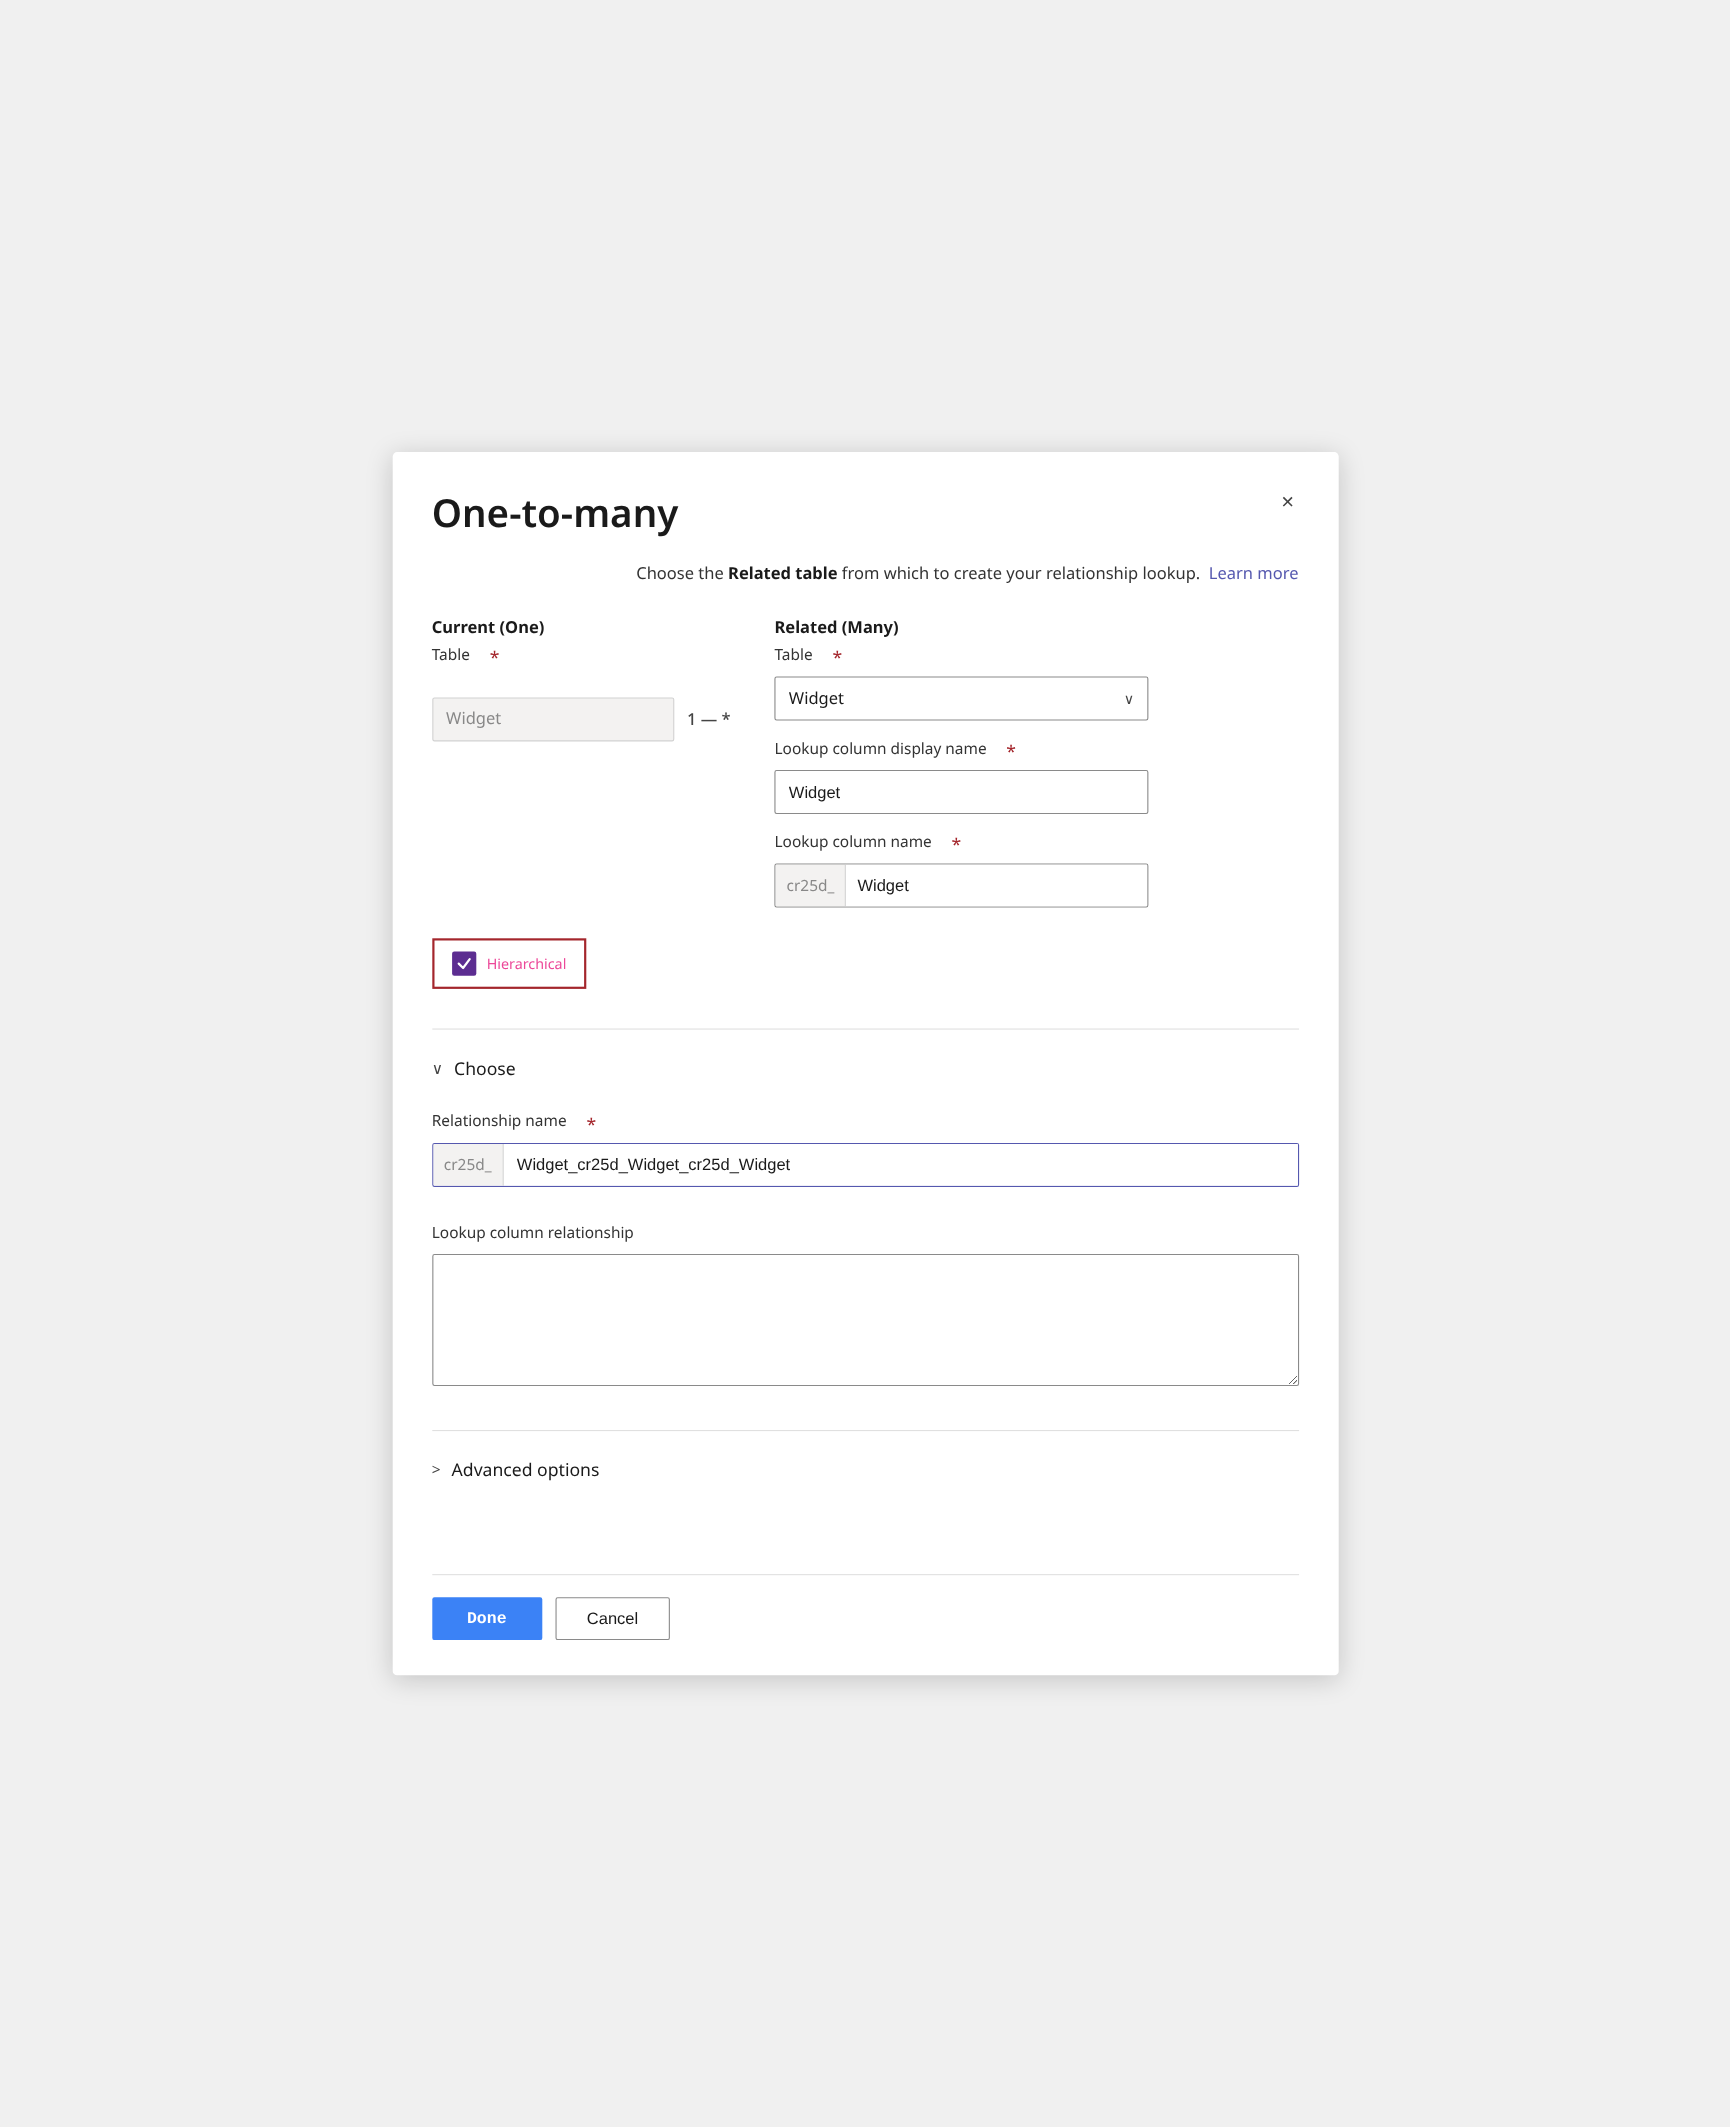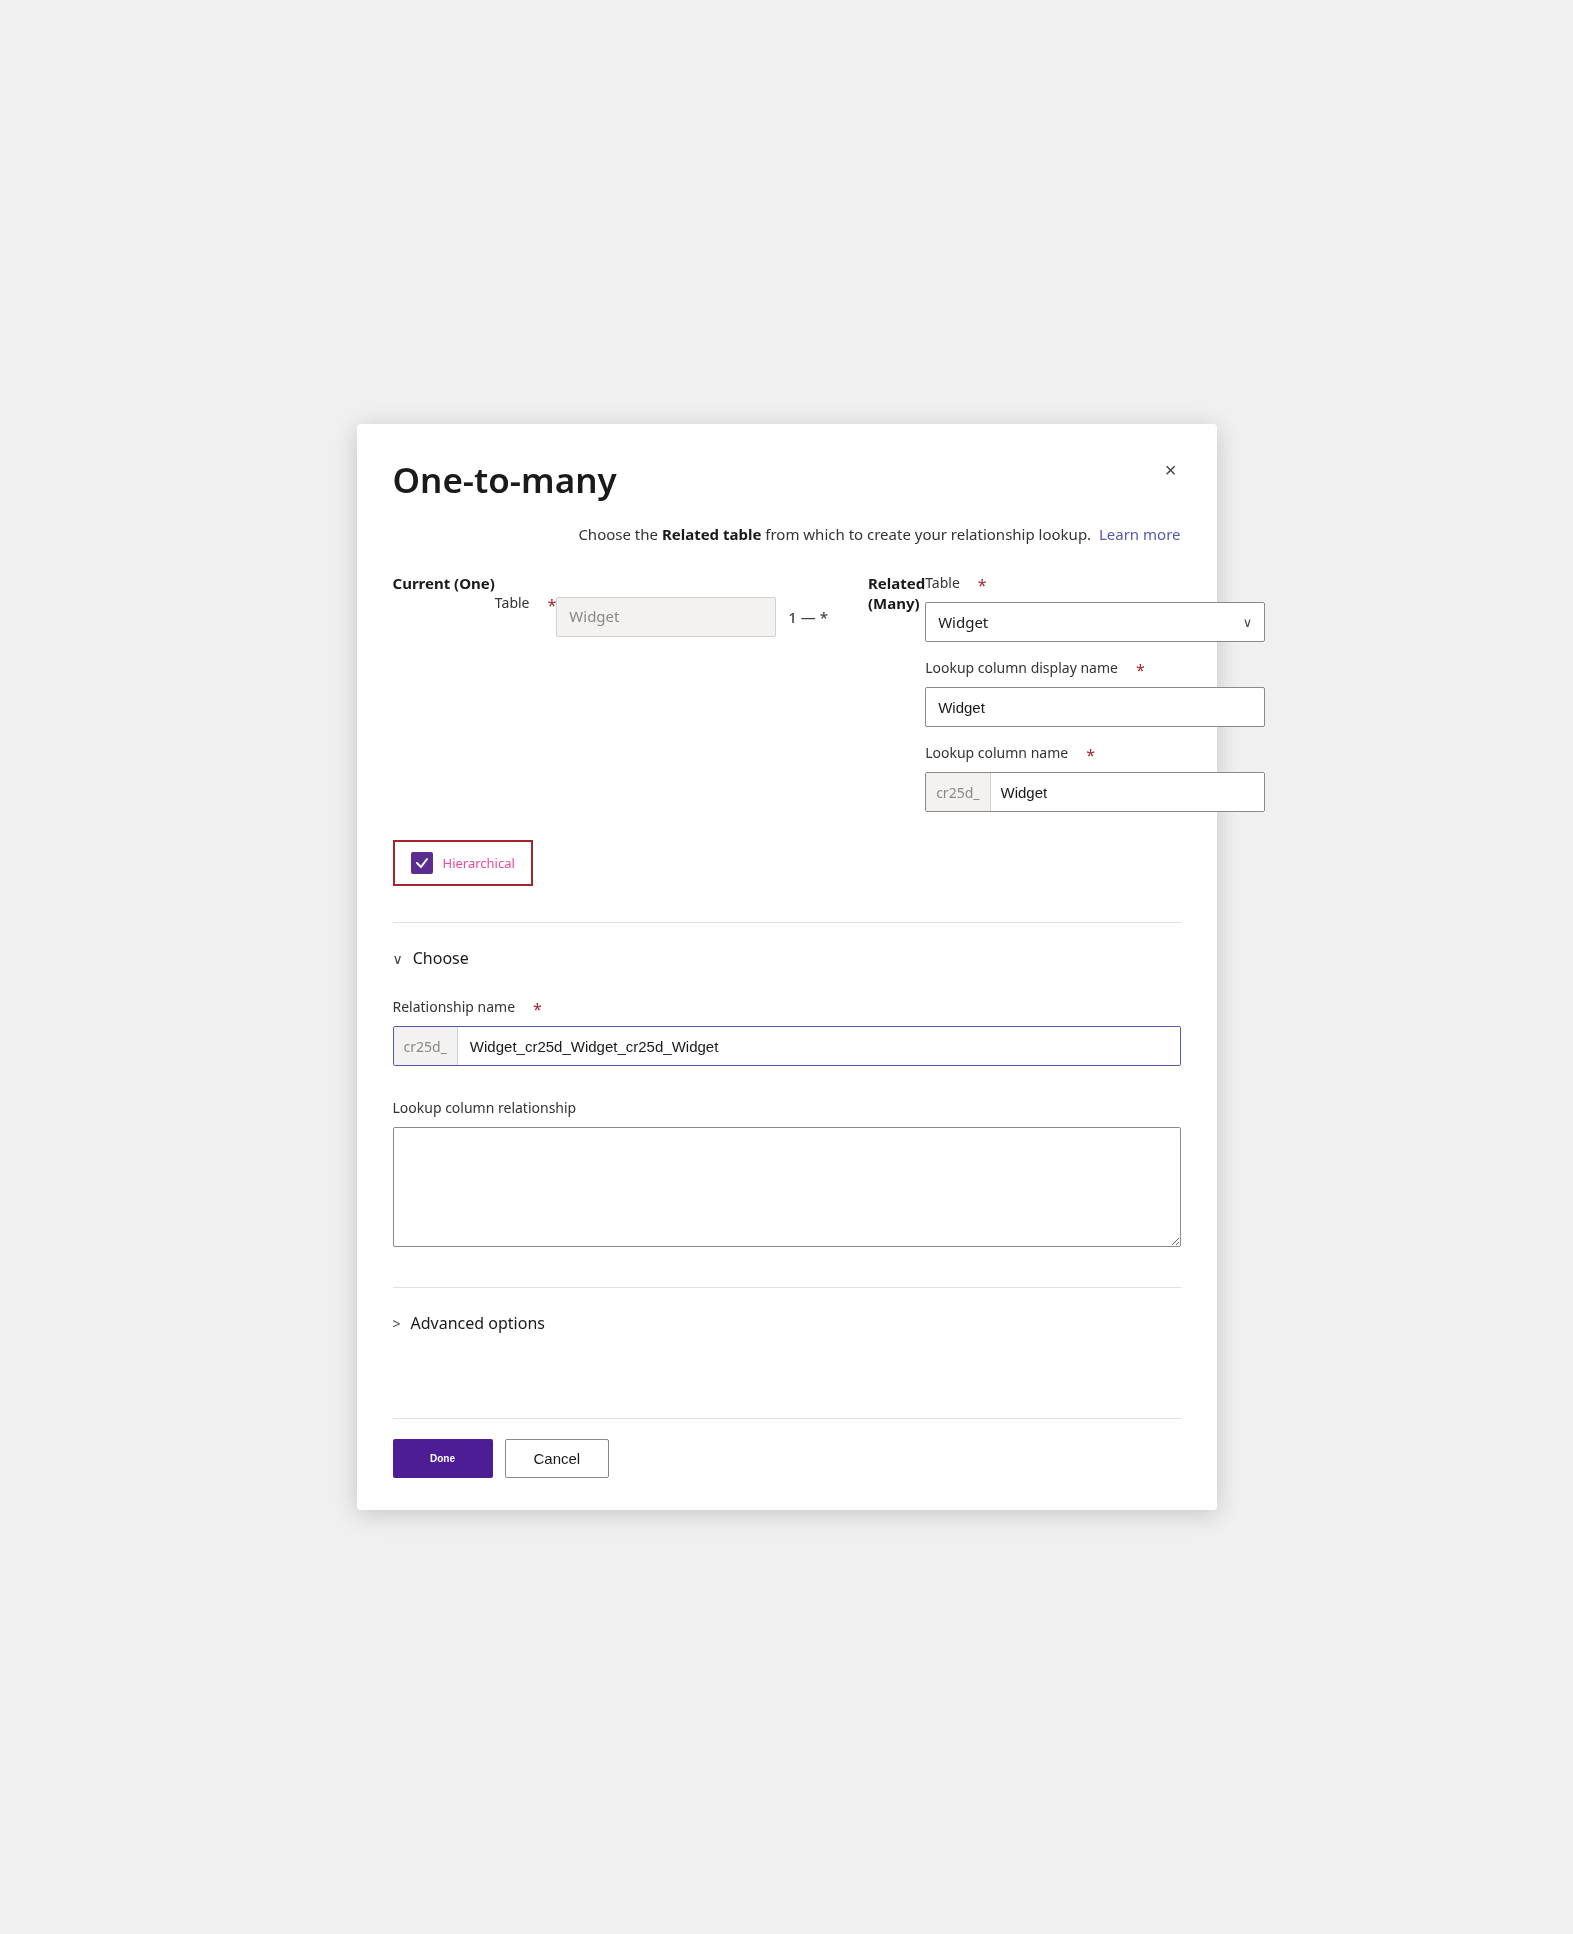--- a/index.html
+++ b/index.html
@@ -75,21 +75,21 @@
 
     .columns-row {
       display: flex;
       gap: 40px;
       margin-bottom: 28px;
       align-items: flex-start;
     }
 
     .column-section {
       display: flex;
-      flex-direction: row;
+      flex-direction: column;
     }
 
     .column-section.current {
       flex: 0 0 auto;
     }
 
     .column-section.related {
       flex: 1;
     }
 
@@ -344,29 +344,30 @@
       border-top: 1px solid #e0e0e0;
       margin-bottom: 20px;
     }
 
     .footer-buttons {
       display: flex;
       gap: 12px;
     }
 
     .btn-done {
-      background: #4c1d95;
+      background: #3b82f6;
       color: #ffffff;
       border: none;
       border-radius: 2px;
       padding: 10px 28px;
-      font-size: 10px;
+      font-size: 15px;
       font-weight: 600;
       cursor: pointer;
       min-width: 100px;
+      font-family: Liberation Mono, monospace;
     }
 
     .btn-cancel {
       background: #ffffff;
       color: #1a1a1a;
       border: 1px solid #8a8a8a;
       border-radius: 2px;
       padding: 10px 28px;
       font-size: 15px;
       font-weight: 400;

